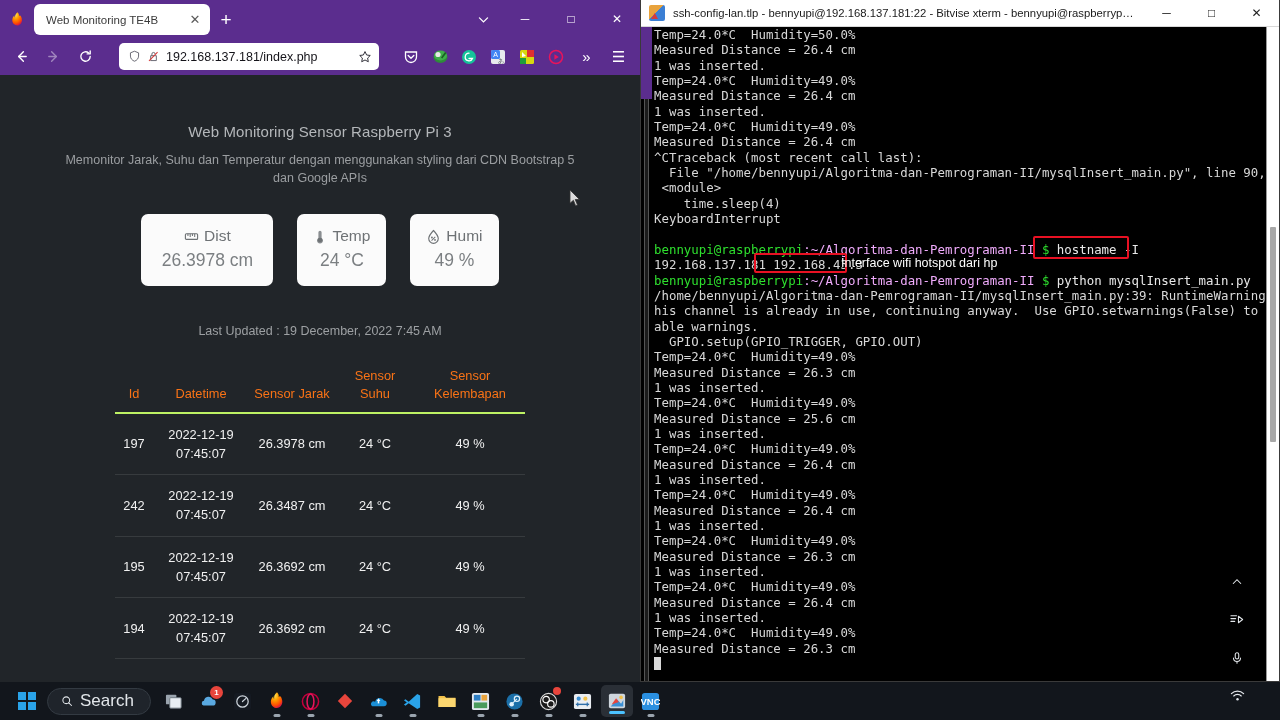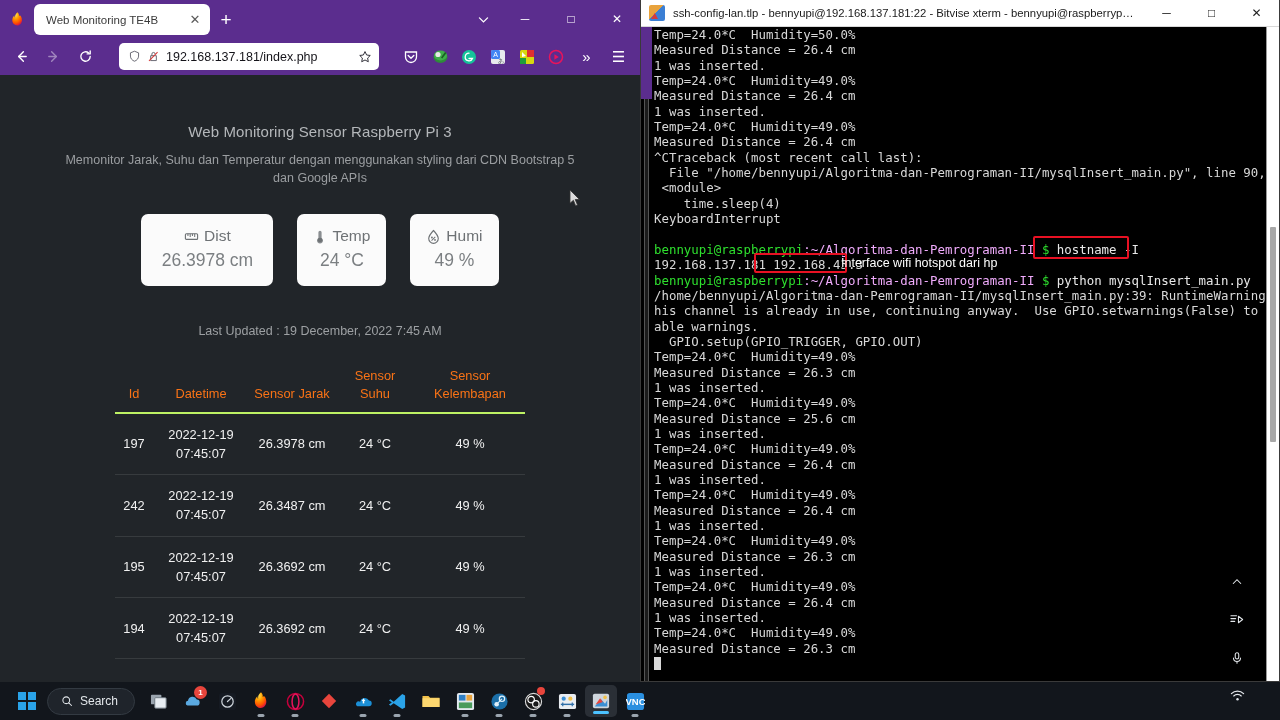--- a/index.html
+++ b/index.html
@@ -185,21 +185,21 @@
   }
   .tb-btn.running::after {
     content:""; position:absolute; bottom:3px; left:50%; transform:translateX(-50%);
     width:7px; height:3px; background:#9aa4ae; border-radius:2px;
   }
   .tb-btn.sel { background:#2a2f36; border-radius:5px; width:32px; height:32px; margin:0 1px; }
   .tb-search {
     height:27px; background:#1f242b; border:1px solid #333a42; border-radius:14px;
     display:flex; align-items:center; gap:7px; padding:0 16px 0 13px; margin:0 7px 0 3px;
   }
-  .tb-search span { font-size:12px; color:#e2e6ea; }
+  .tb-search span { font-size:17px; color:#e2e6ea; }
   .tb-badge {
     position:absolute; top:4px; right:3px; background:#e8453c; color:#fff; font-size:8px;
     width:13px; height:13px; border-radius:50%; display:flex; align-items:center;
     justify-content:center; font-weight:bold;
   }
   .tb-dot {
     position:absolute; top:5px; right:5px; background:#e8453c; width:8px; height:8px;
     border-radius:50%;
   }
   .tb-right {

